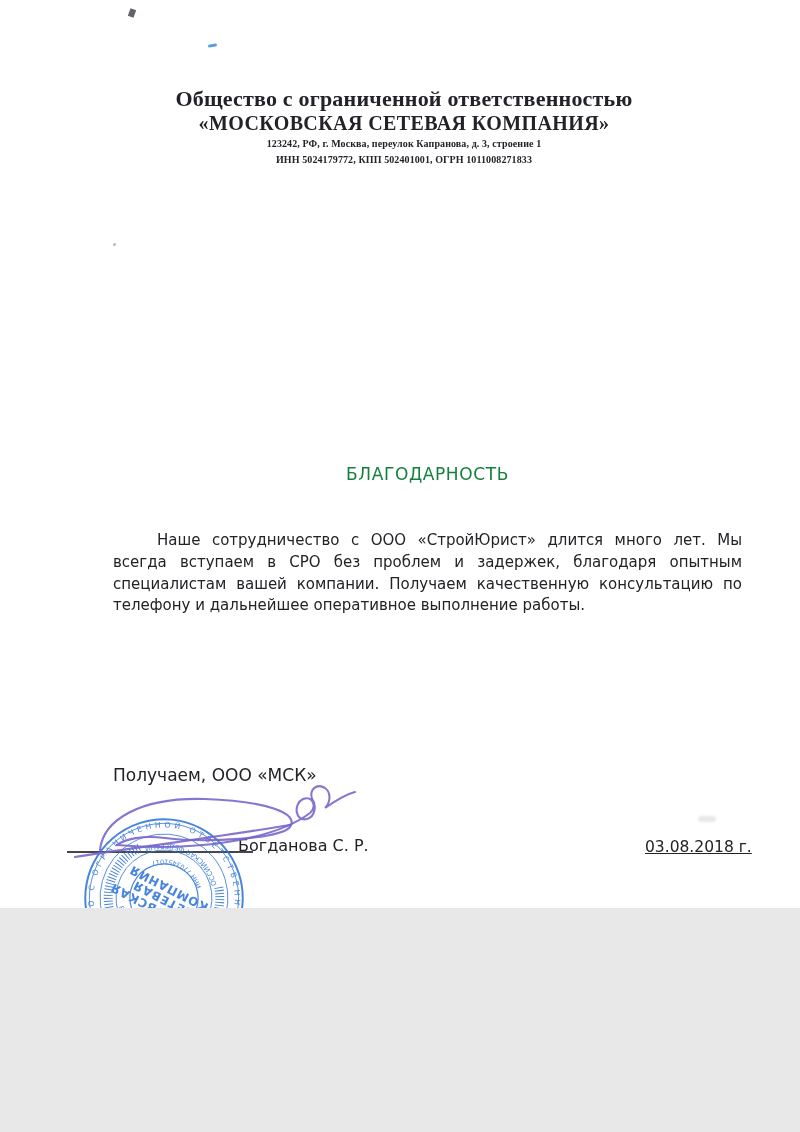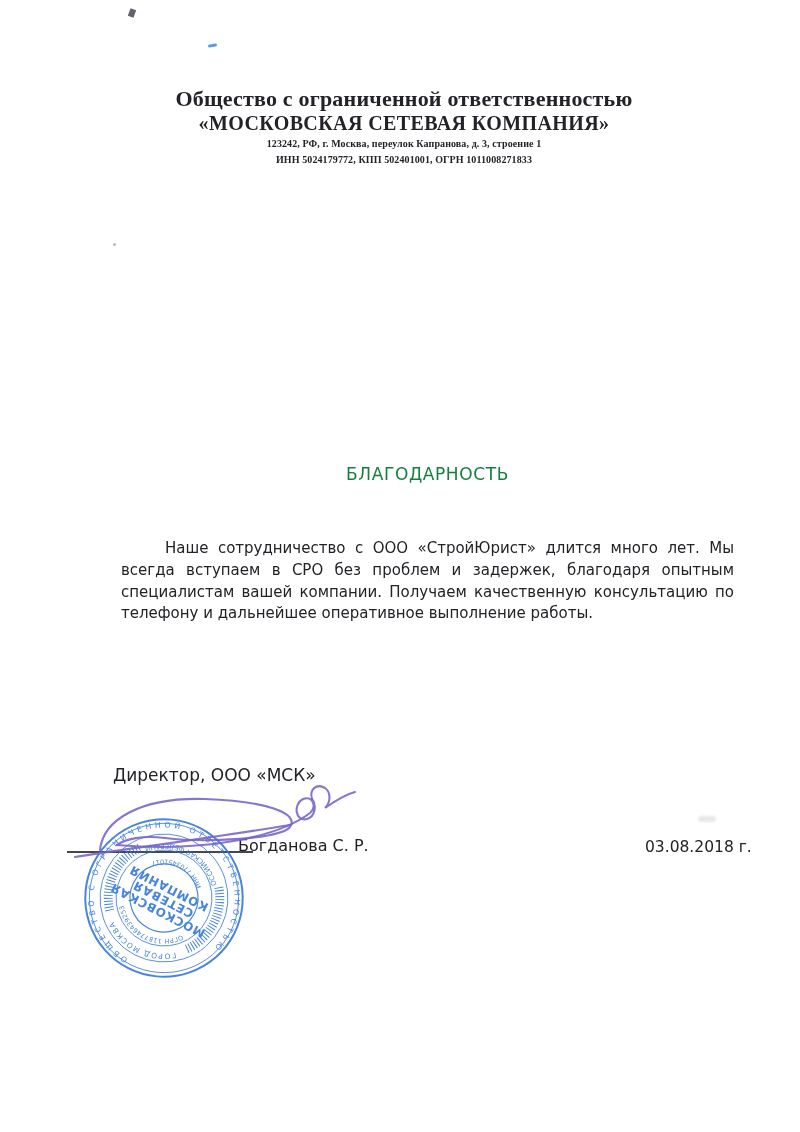--- a/index.html
+++ b/index.html
@@ -4,56 +4,56 @@
 <style>
   :root{
     --ink-dark:#26262b;
     --stamp-ink:#2e74d8;
     --stamp-center-ink:#4a5ec4;
     --signature-ink:#7663c9;
     --line-ink:#46464f;
   }
   html,body{margin:0;padding:0;background:#e8e8e8;}
   .page{
-    position:relative;width:800px;height:1132px;background:#ffffff;
+    position:relative;width:800px;height:908px;background:#ffffff;
     overflow:hidden;font-family:"DejaVu Sans",sans-serif;color:var(--ink-dark);
   }
   
   .letterhead{
     position:absolute;top:86px;left:8px;width:792px;text-align:center;
     font-family:"Liberation Serif",serif;font-weight:bold;color:#222228;
   }
   .org-type{font-size:22px;line-height:25px;letter-spacing:0.2px;}
   .org-name{font-size:20px;line-height:25px;letter-spacing:0.4px;}
   .letterhead-sub{margin-top:0;font-size:10px;line-height:15.5px;letter-spacing:0.1px;}
   
   .doc-title{
     position:absolute;top:463px;left:113px;width:629px;text-align:center;
     font-size:17px;line-height:22px;letter-spacing:0.6px;color:#15803d;
   }
   
   .doc-body{
     position:absolute;top:530px;left:113px;width:629px;
     font-size:15px;line-height:21.8px;text-align:justify;color:#222227;
   }
-  .doc-body p{margin:8px;text-indent:44px;}
+  .doc-body p{margin:0;text-indent:44px;}
   .doc-body p + p{margin-top:5px;}
   
   .director-line{
     position:absolute;top:763px;left:113px;font-size:17px;line-height:24px;color:#222227;
   }
   .sig-underline{
     position:absolute;top:851px;left:67px;width:186px;height:2px;
     background:var(--line-ink);
   }
   .signer-name{
     position:absolute;top:835px;left:238px;font-size:16px;line-height:22px;color:#222227;
   }
   .doc-date{
-    position:absolute;top:836px;left:645px;width:110px;font-size:15.5px;line-height:22px;color:#222227;
+    position:absolute;top:836px;left:645px;width:110px;font-size:15.5px;line-height:22px;color:#222227;text-decoration:underline;
   }
   
   .stamp{
     position:absolute;left:82px;top:816px;width:164px;height:164px;
     opacity:0.88;pointer-events:none;
   }
   .stamp svg{width:100%;height:100%;}
   .stamp-rotor{transform:rotate(207deg);}
   .stamp circle,.stamp path.ring{fill:none;stroke:var(--stamp-ink);}
   .stamp .hatch{fill:none;stroke:var(--stamp-ink);stroke-width:11;stroke-dasharray:1.2 2.4;}
@@ -98,21 +98,21 @@
       <div>ИНН 5024179772, КПП 502401001, ОГРН 1011008271833</div>
     </div>
   </div>
 
   <div class="doc-title">БЛАГОДАРНОСТЬ</div>
 
   <div class="doc-body">
     <p>Наше сотрудничество с ООО «СтройЮрист» длится много лет. Мы всегда вступаем в СРО без проблем и задержек, благодаря опытным специалистам вашей компании. Получаем качественную консультацию по телефону и дальнейшее оперативное выполнение работы.</p>
   </div>
 
-  <div class="director-line">Директор, ООО «МСК»</div>
+  <div class="director-line">Получаем, ООО «МСК»</div>
   <div class="sig-underline"></div>
   <div class="signer-name">Богданова С. Р.</div>
   <div class="doc-date">03.08.2018 г.</div>
 
   <div class="stamp">
     <svg viewBox="-100 -100 200 200">
       <g class="stamp-rotor">
 
         <circle cx="0" cy="0" r="96" stroke-width="2.4"></circle>
         <circle cx="0" cy="0" r="91" stroke-width="1"></circle>

